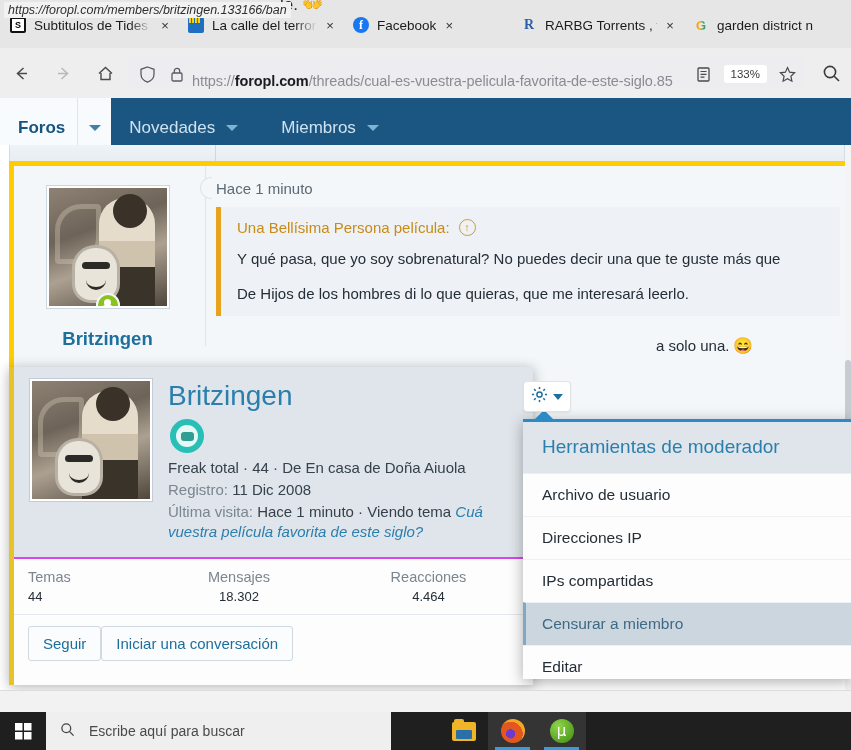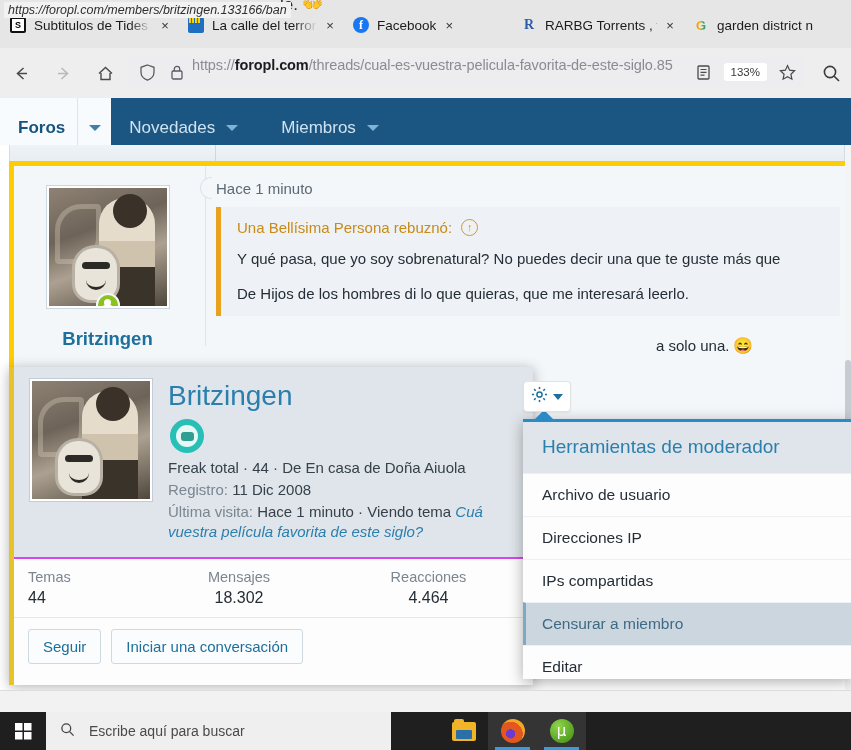--- a/index.html
+++ b/index.html
@@ -64,21 +64,21 @@
     display:flex; align-items:center;
   }
   .nav-btn {
     width:42px; height:50px; display:flex; align-items:center; justify-content:center;
     color:#4a4a4a;
   }
   .nav-btn.disabled { color:#b9b9b9; }
   #urlbar {
     flex:1 1 auto; height:32px; margin:0 6px 0 2px;
     background:#ededf0; border-radius:3px;
-    display:flex; align-items:flex-start; padding:0 4px;
+    display:flex; align-items:flex-end; padding:0 4px;
     overflow:hidden;
   }
   .url-icon { width:30px; height:30px; display:flex; align-items:center; justify-content:center; color:#5a5a64; }
   #url-text {
     flex:1 1 auto; font-size:14.5px; color:#8b8b94; white-space:nowrap; overflow:hidden;
     letter-spacing:-0.1px;
   }
   #url-text b { color:#1b1b21; font-weight:bold; }
   .url-right { display:flex; align-items:center; }
   #zoom-badge {
@@ -263,23 +263,23 @@
   .pp-italic-link { color:#2b7fad; font-style:italic; }
   #pp-topic-line2 { font-size:15px; color:#2b7fad; font-style:italic; margin-top:-2px; }
   #pp-stats {
     display:flex; border-top:2px solid #d946ef; background:#fdfdfd;
     padding:10px 0 10px 0;
   }
   .pp-stat { flex:1 1 0; text-align:center; }
   .pp-stat:nth-child(1){ text-align:left; padding-left:14px; flex:0 0 140px; }
   .pp-stat:nth-child(2){ flex:0 0 170px; }
   .pp-stat-label { font-size:14.5px; color:#7b8691; }
-  .pp-stat-value { font-size:16px; color:#252e36; margin-top:4px; }
+  .pp-stat-value { font-size:13px; color:#252e36; margin-top:4px; }
   #pp-actions {
-    border-top:1px solid #e2e8ed; padding:11px 0 11px 14px; display:flex; gap:10px;
+    border-top:1px solid #e2e8ed; padding:11px 0 11px 14px; display:flex; 
     background:#fdfdfd;
   }
   .pp-btn {
     border:1px solid #cfd9e0; background:#fbfcfd; border-radius:3px;
     color:#1d6f9c; font-size:15px; padding:8px 14px;
   }
 
   
   #gear-btn {
     position:absolute; left:523px; top:381px; width:48px; height:31px;
@@ -524,21 +524,21 @@
       <div id="online-dot"></div>
     </div>
     <div id="author-name-side">Britzingen</div>
   </div>
 
   <div id="post-main">
     <div id="post-time">Hace 1 minuto</div>
 
     <div id="quote-box">
       <div id="quote-head">
-        <span>Una Bellísima Persona rebuznó:</span>
+        <span>Una Bellísima Persona película:</span>
         <span class="arrow-up">↑</span>
       </div>
       <div class="quote-line">Y qué pasa, que yo soy sobrenatural? No puedes decir una que te guste más que</div>
       <div class="quote-line">De Hijos de los hombres di lo que quieras, que me interesará leerlo.</div>
     </div>
 
     <div id="post-reply">
       <span>a solo una.</span>
       <span class="emoji">😄</span>
     </div>

